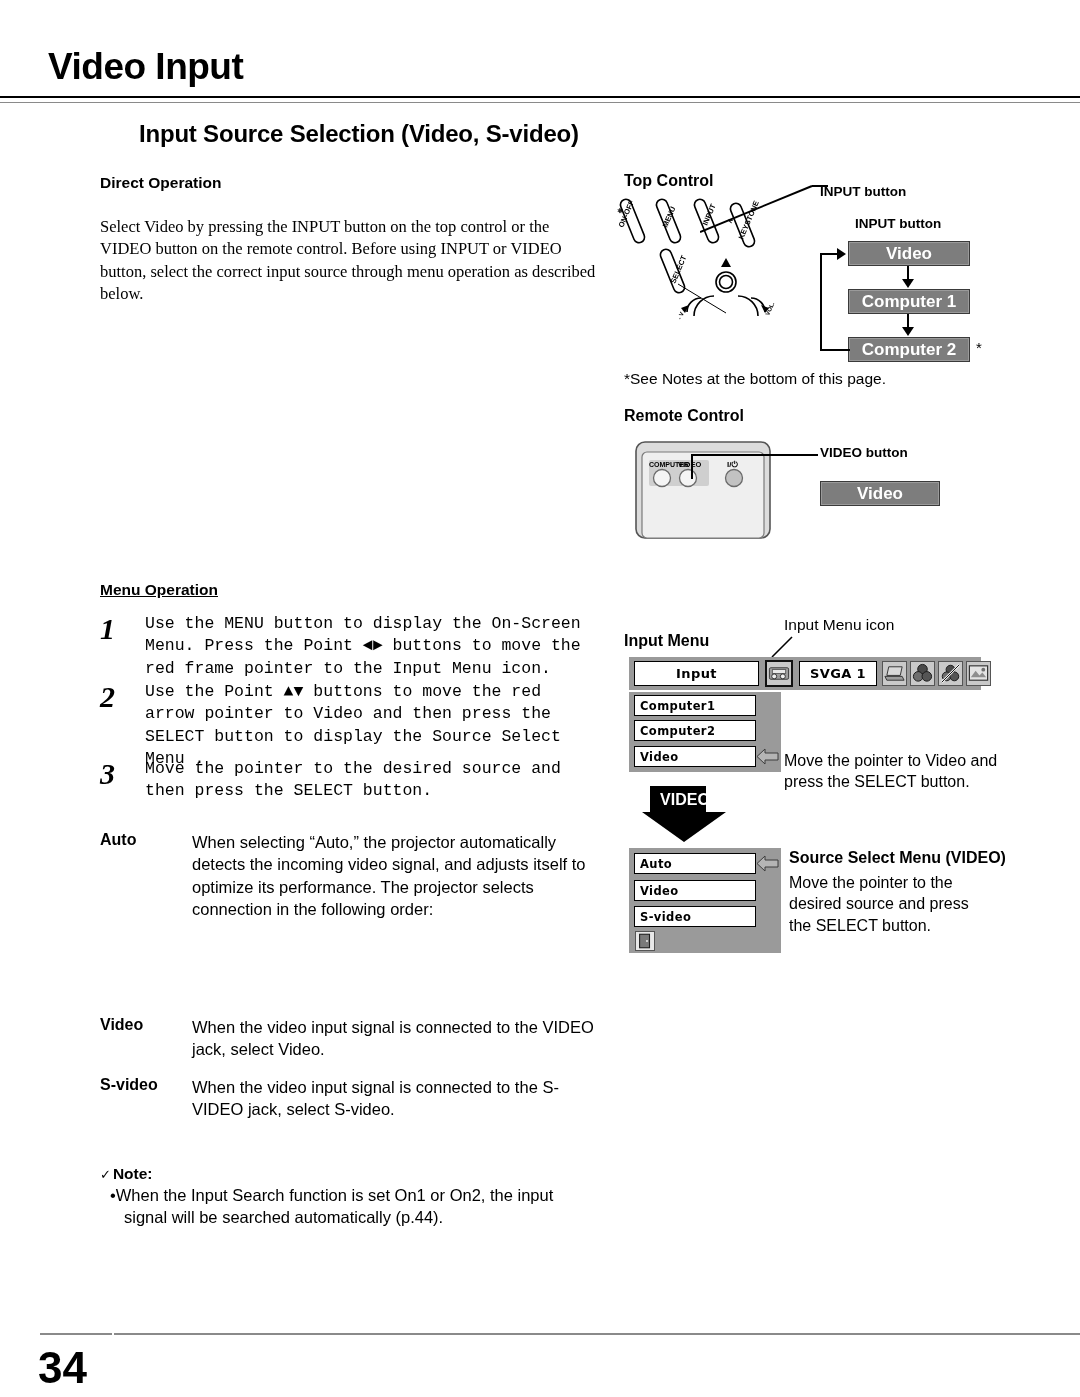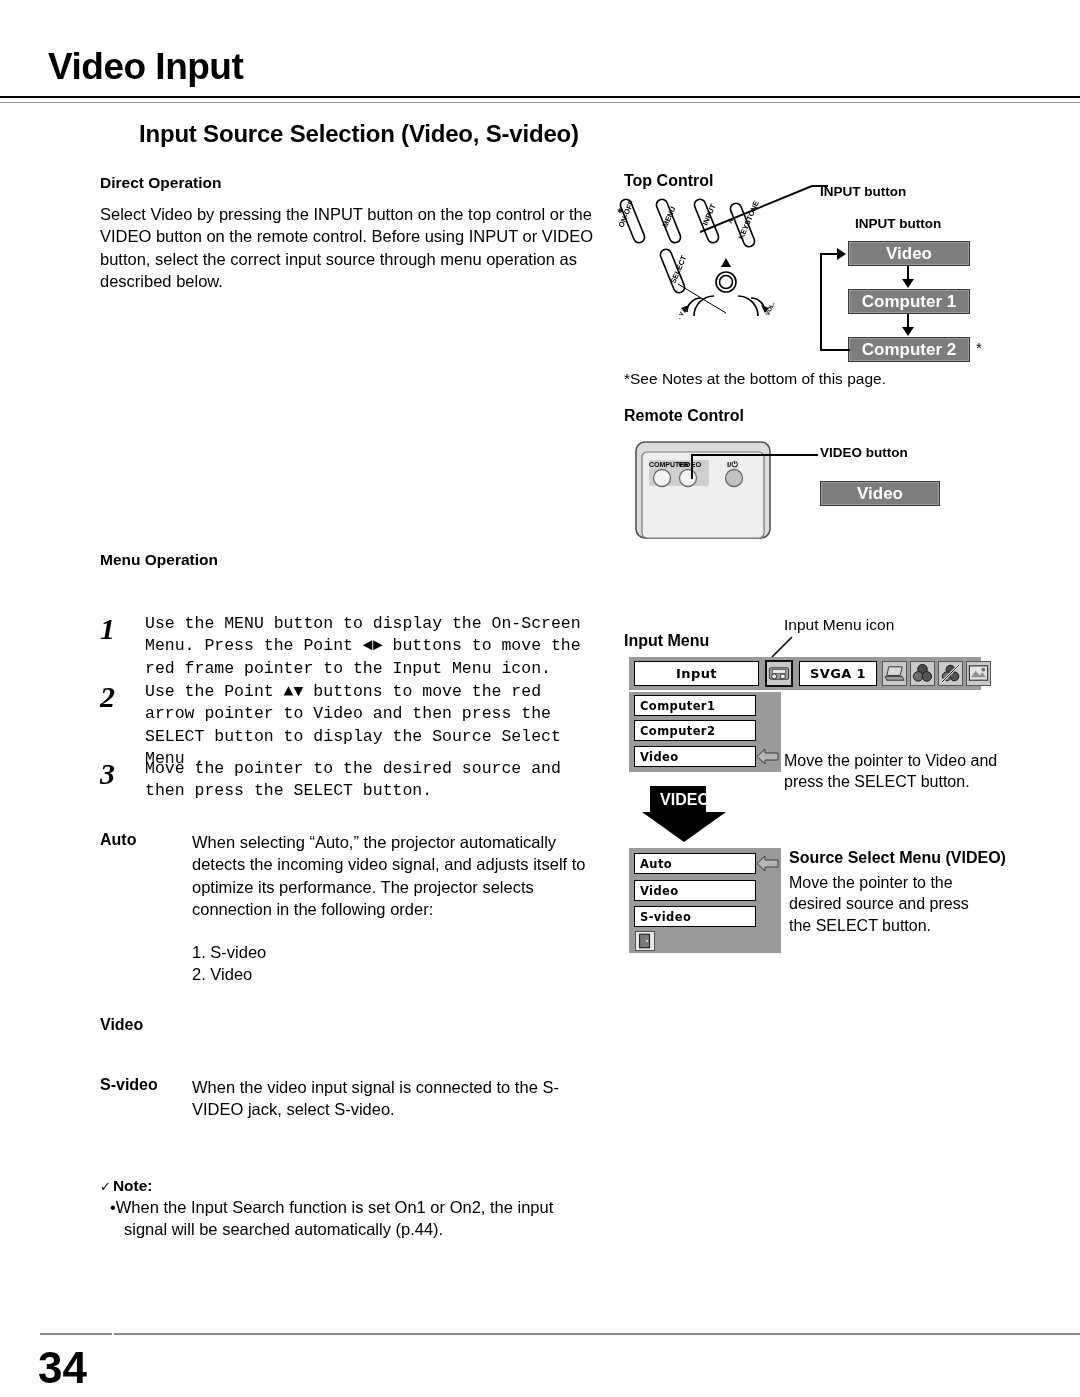--- a/index.html
+++ b/index.html
@@ -46,21 +46,21 @@
   }
   .step-text { font-size:16.5px; line-height:1.36; flex:1;font-family:Liberation Mono, monospace; }
 
   .defn { position:absolute; left:100px; width:500px; display:flex; }
   .defn-term { font-size:16px; font-weight:bold; width:92px; flex:0 0 92px; }
   .defn-body { font-size:16.5px; line-height:1.36; flex:1; }
   .defn-sub { margin-top:20px; }
 
   
   #note-block { position:absolute; left:100px; top:1165px; width:480px; }
-  #note-head { font-size:15.5px; font-weight:bold;margin-top:12px; }
+  #note-head { font-size:15.5px; font-weight:bold; }
   #note-head .chk { font-size:13px; font-weight:normal; margin-right:2px; }
   .note-item {
     font-size:16.5px; line-height:1.33;
     padding-left:14px; text-indent:-14px;
     margin-left:10px; margin-top:2px;
   }
 
   
   .col-right { position:absolute; }
   #top-control-head  { left:624px; top:172px; font-size:16px; font-weight:bold; }
@@ -135,50 +135,47 @@
 </head>
 <body>
 
 <div id="page-title">Video Input</div>
 <div id="header-rule-1"></div>
 <div id="header-rule-2"></div>
 
 <div id="section-title">Input Source Selection (Video, S-video)</div>
 
 <div class="col-left sub-head" id="direct-operation-head" style="top:174px;">Direct Operation</div>
-<div class="col-left body-text" id="direct-operation-body" style="top:203px;">Select Video by pressing the INPUT button on the top control or the VIDEO button on the remote control. Before using  INPUT or VIDEO button, select the correct input source through menu operation as described below.</div>
-
-<div class="col-left sub-head" id="menu-operation-head" style="top:551px;">Menu Operation</div>
+<div class="col-left body-text" id="direct-operation-body" style="top:216px;font-family:Liberation Serif, serif;">Select Video by pressing the INPUT button on the top control or the VIDEO button on the remote control. Before using  INPUT or VIDEO button, select the correct input source through menu operation as described below.</div>
+
+<div class="col-left sub-head" id="menu-operation-head" style="top:581px;text-decoration:underline;">Menu Operation</div>
 
 <div class="step" style="top:613px;">
   <div class="step-num">1</div>
   <div class="step-text">Use the MENU button to display the On-Screen Menu. Press the Point ◄► buttons to move the red frame pointer to the Input Menu icon.</div>
 </div>
 <div class="step" style="top:681px;">
   <div class="step-num">2</div>
   <div class="step-text">Use the Point ▲▼ buttons to move the red arrow pointer to Video and then press the SELECT button to display the Source Select Menu .</div>
 </div>
 <div class="step" style="top:758px;">
   <div class="step-num">3</div>
   <div class="step-text">Move the pointer to the desired source and then press the SELECT button.</div>
 </div>
 
 <div class="defn" style="top:831px;">
   <div class="defn-term">Auto</div>
   <div class="defn-body">
     <span>When selecting “Auto,” the projector automatically detects the incoming video signal, and adjusts itself to optimize its performance. The projector selects connection in the following order:</span>
-    <div class="defn-sub">
-      <div>1. S-video</div>
-      <div>2. Video</div>
-    </div>
   </div>
 </div>
 
 <div class="defn" style="top:1016px;">
   <div class="defn-term">Video</div>
+  <div class="defn-body">When the video input signal is connected to the VIDEO jack, select Video.</div>
 </div>
 
 <div class="defn" style="top:1076px;">
   <div class="defn-term">S-video</div>
   <div class="defn-body">When the video input signal is connected to the S-VIDEO jack, select S-video.</div>
 </div>
 
 <div id="note-block">
   <div id="note-head">
     <span class="chk">✓</span><span>Note:</span>

